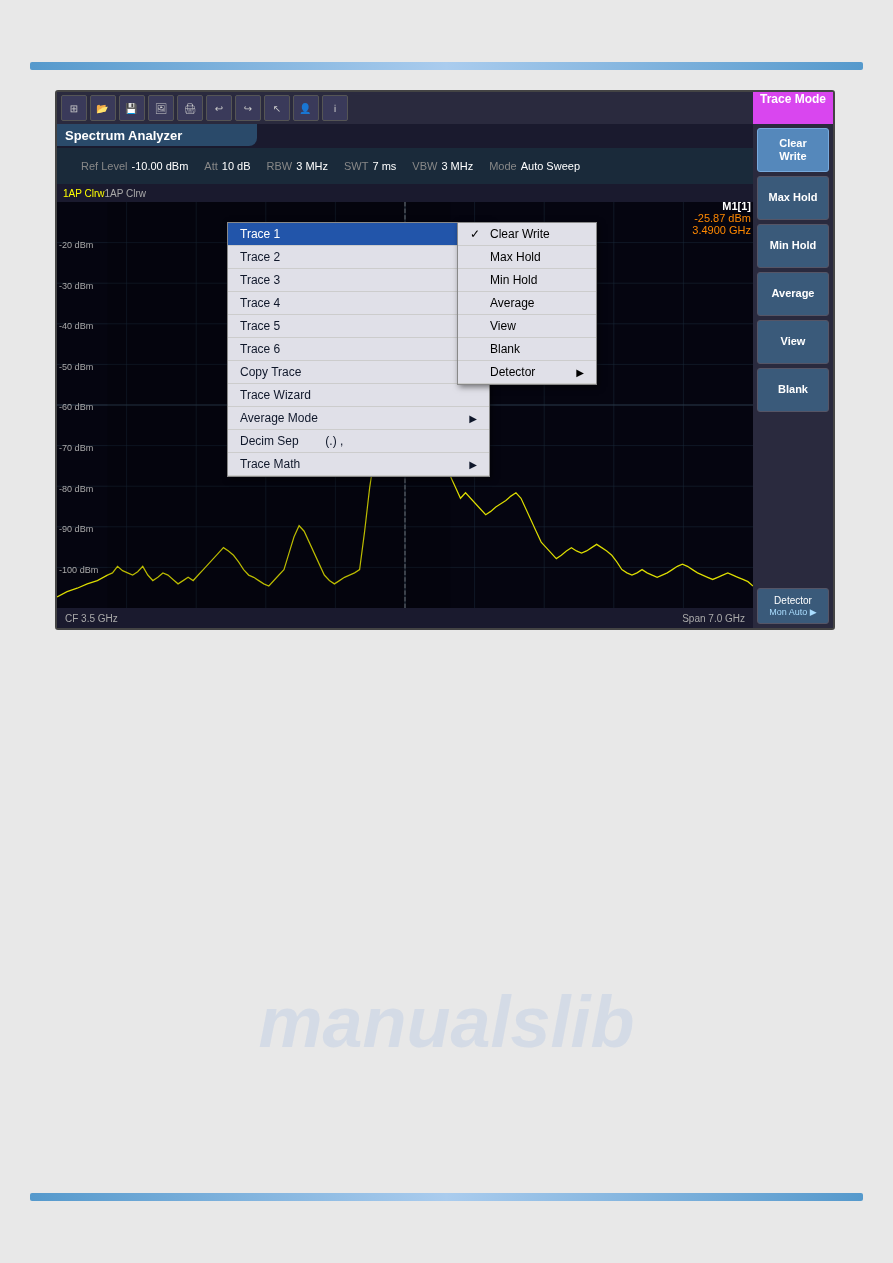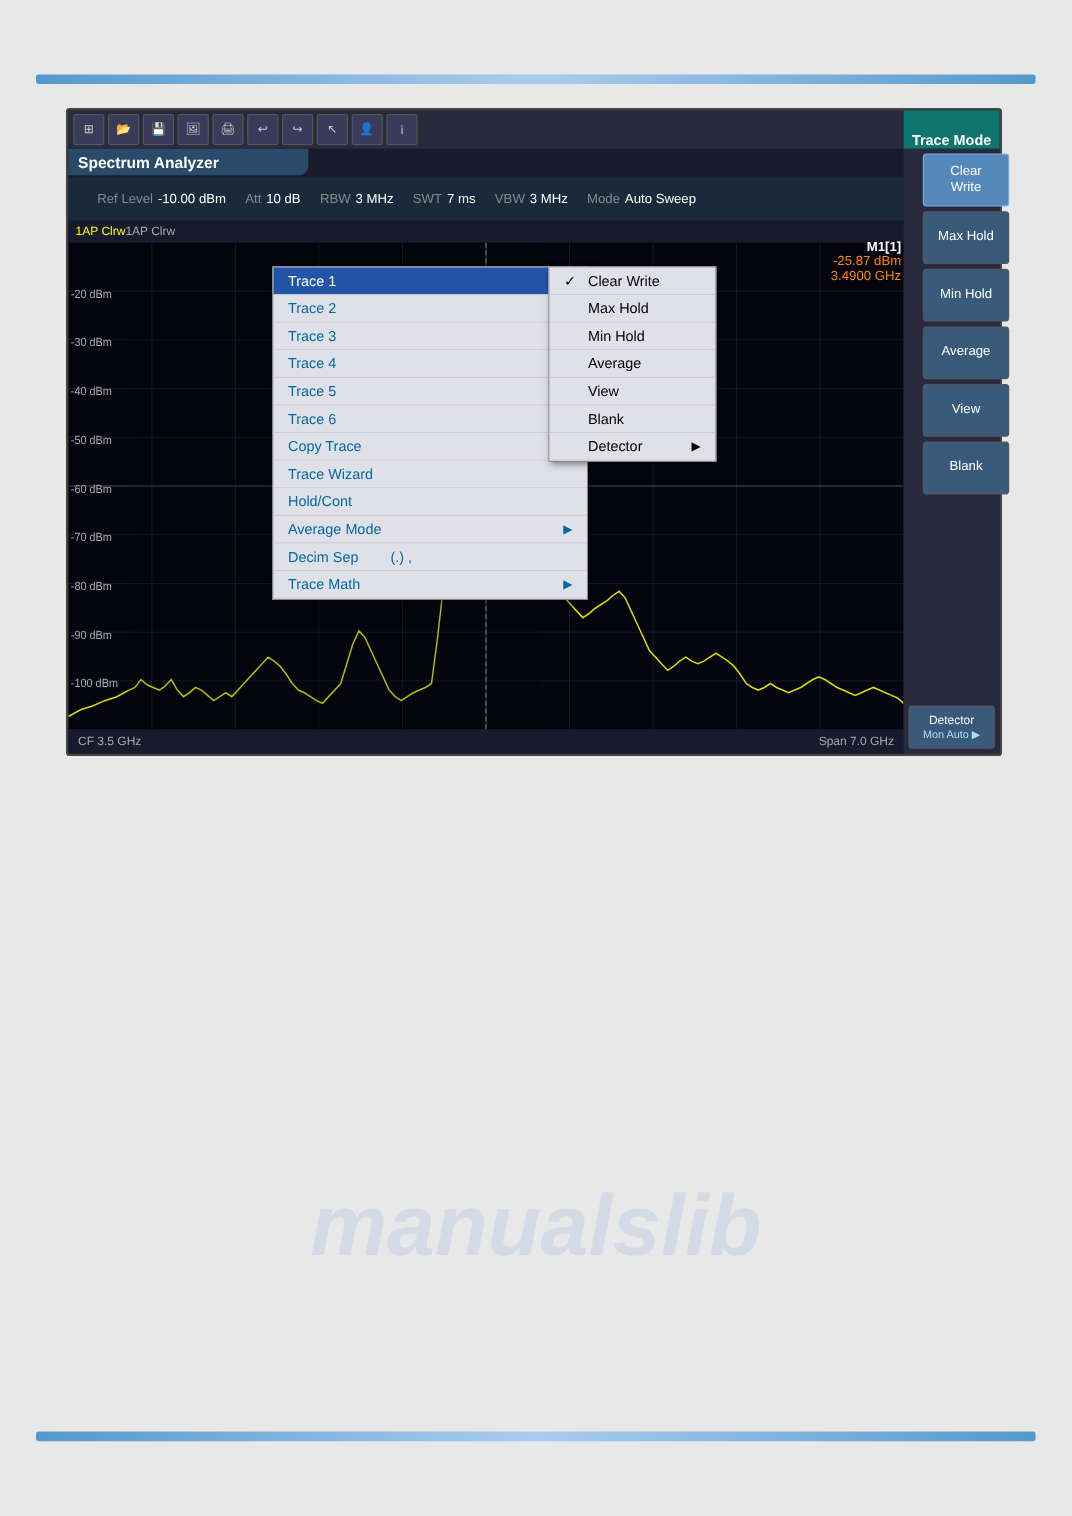--- a/index.html
+++ b/index.html
@@ -74,23 +74,23 @@
       font-size: 10px;
     }
 
     
     .trace-mode-label {
       position: absolute;
       top: 0;
       right: 0;
       width: 80px;
       height: 32px;
-      background: #0f766e;
-      display: flex;
-      align-items: flex-end;
+      background: #d946ef;
+      display: flex;
+      align-items: flex-start;
       justify-content: center;
       color: #ffffff;
       font-size: 12px;
       font-weight: bold;
     }
 
     
     .title-bar {
       position: absolute;
       top: 32px;
@@ -171,28 +171,27 @@
       padding: 4px;
     }
     .right-btn {
       width: 72px;
       height: 44px;
       background: #3a5a7a;
       border: 1px solid #556;
       border-radius: 3px;
       color: #fff;
       font-size: 11px;
-      font-weight: normal;
+      font-weight: bold;
       text-align: center;
       display: flex;
       align-items: center;
       justify-content: center;
       cursor: pointer;
       line-height: 1.2;
-      margin-left: 12px;
     }
     .right-btn.active {
       background: #5588bb;
       border-color: #77aadd;
     }
     .right-btn-small {
       width: 72px;
       height: 36px;
       background: #3a5a7a;
       border: 1px solid #556;
@@ -216,21 +215,21 @@
       left: 170px;
       background: #e8e8e8;
       border: 1px solid #888;
       box-shadow: 2px 2px 6px rgba(0,0,0,0.5);
       width: 263px;
       z-index: 10;
     }
     .menu-item {
       padding: 4px 12px;
       font-size: 12px;
-      color: #0369a1;
+      color: #0f172a;
       cursor: pointer;
       display: flex;
       align-items: center;
       justify-content: space-between;
       background: #e0e0e8;
       border-bottom: 1px solid #ccc;
     }
     .menu-item.highlighted {
       background: #2255aa;
       color: #fff;
@@ -446,24 +445,20 @@
     </div>
     <div class="menu-item">
       <span>Copy Trace</span>
         <span></span>
     </div>
     <div class="menu-item">
       <span>Trace Wizard</span>
         <span></span>
     </div>
     <div class="menu-item">
-      <span>Hold/Cont</span>
-        <span></span>
-    </div>
-    <div class="menu-item">
       <span>Average Mode</span>
         <span class="menu-arrow">▶</span>
     </div>
     <div class="menu-item">
       <span>Decim Sep&nbsp;&nbsp;&nbsp;&nbsp;&nbsp;&nbsp;&nbsp;&nbsp;(.) ,</span>
         <span></span>
     </div>
     <div class="menu-item">
       <span>Trace Math</span>
         <span class="menu-arrow">▶</span>

